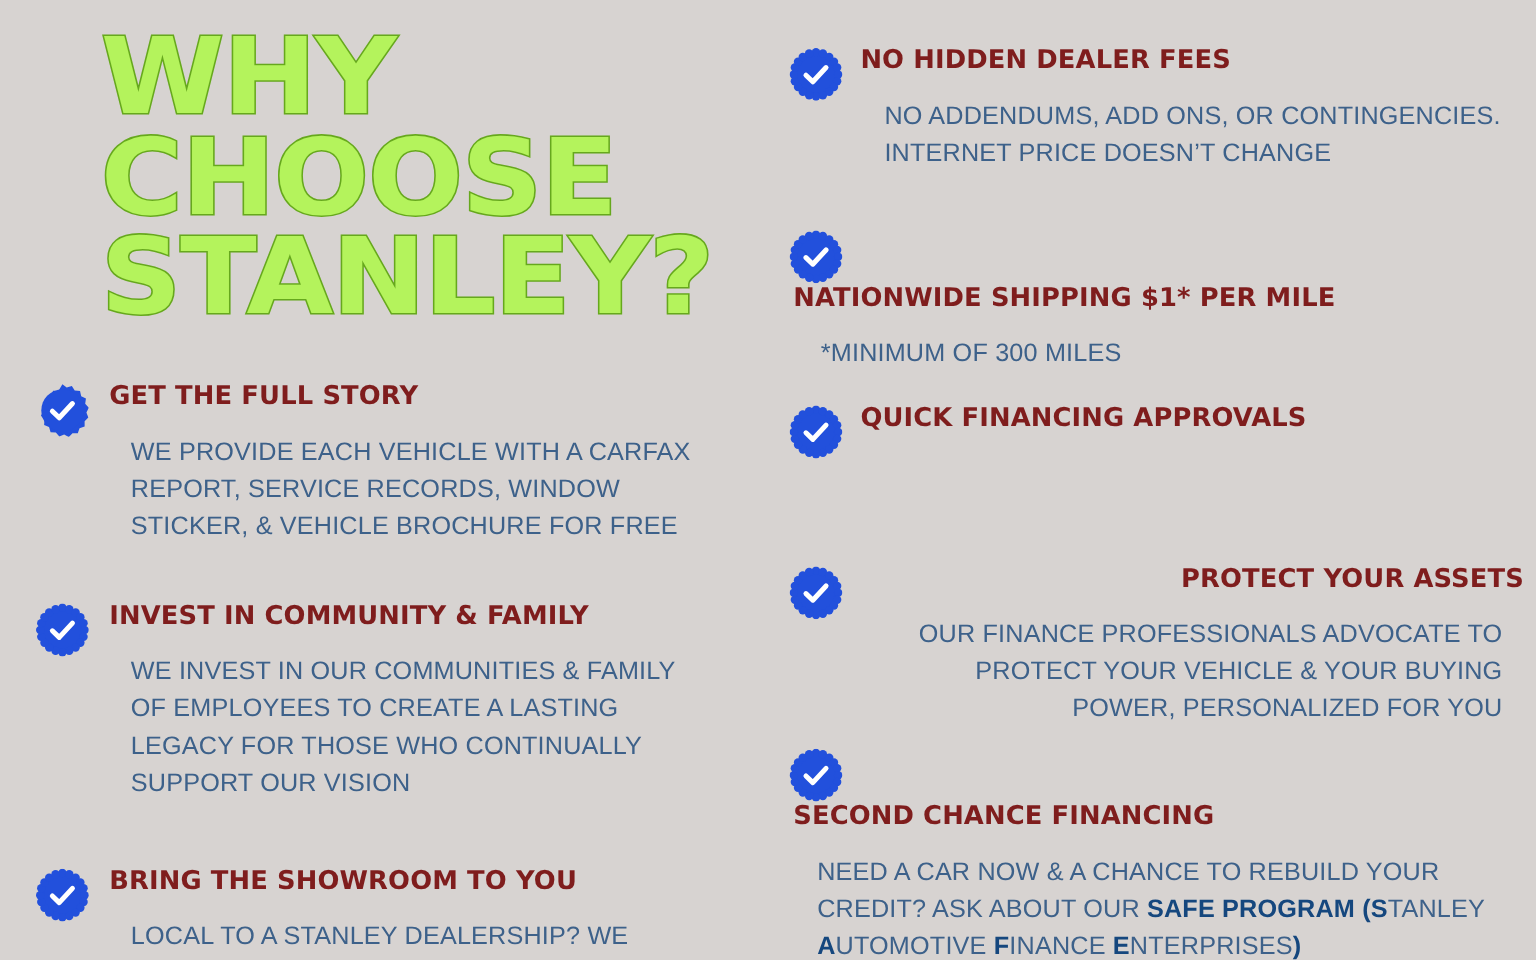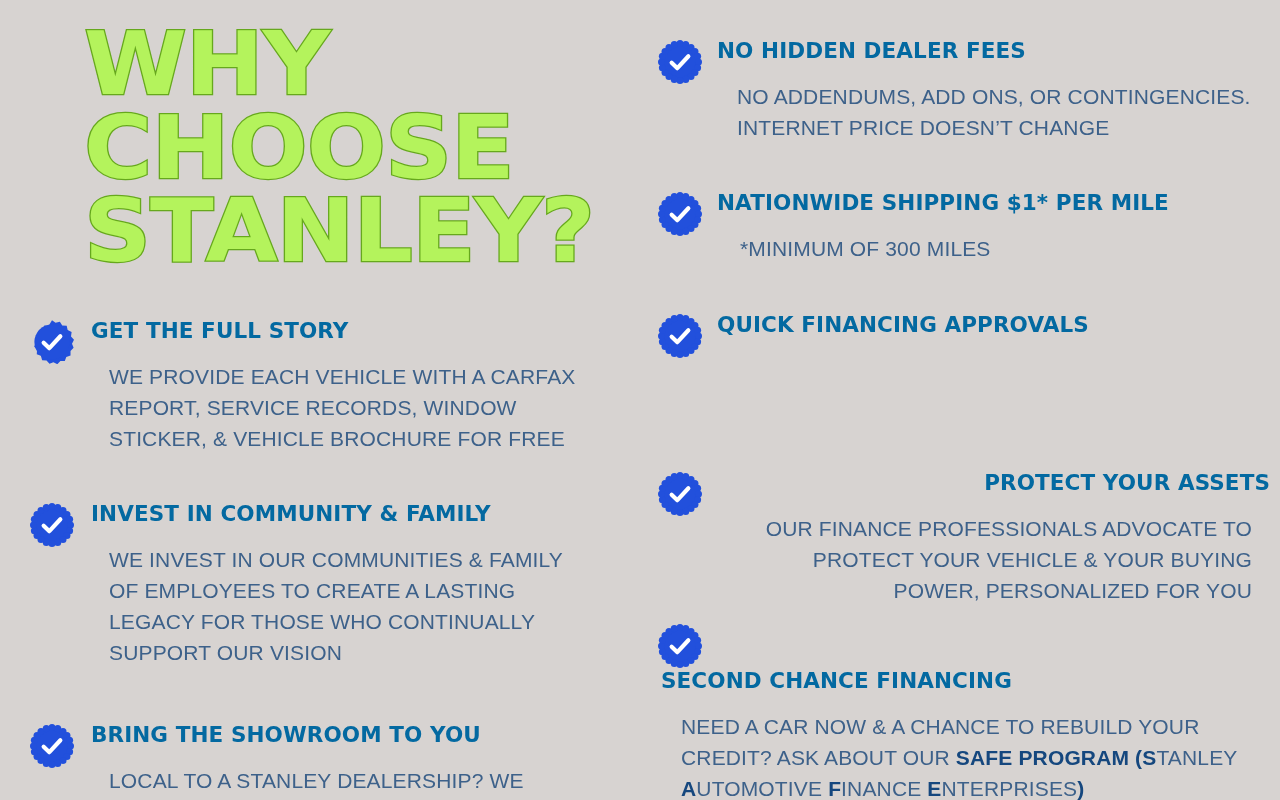--- a/index.html
+++ b/index.html
@@ -77,21 +77,21 @@
     flex: 1 1 auto;
     min-width: 0;
   }
 
   .feature-title {
     font-family: "DejaVu Sans", sans-serif;
     font-weight: 700;
     font-size: 21.5px;
     line-height: 1.22;
     letter-spacing: 0.1px;
-    color: #0369a1;
+    color: #7f1d1d;
     text-transform: uppercase;
     margin: 0 0 1px 0;
   }
 
   .feature-desc {
     font-family: "Liberation Sans", sans-serif;
     font-weight: 400;
     font-size: 21px;
     line-height: 1.47;
     letter-spacing: 0.15px;
@@ -112,22 +112,22 @@
   
   .col-right .feature { left: 18px; width: 612px; }
   .col-right .feature-title { margin-left: 3px; }
 
   
   #feat-full-story      { top: 318px; }
   #feat-community       { top: 501px; }
   #feat-showroom        { top: 722px; }
 
   #feat-no-fees         { top: 38px; }
-  #feat-shipping        { top: 190px; }
-  #feat-financing       { top: 312px; }
+  #feat-shipping        { top: 190px; flex-direction: column; }
+  #feat-financing       { top: 336px; }
   #feat-protect         { top: 470px; text-align: right; }
   #feat-second-chance   { top: 622px; flex-direction: column; }
 
   
   #feat-shipping .feature-desc { padding-left: 8px; }
 </style>
 </head>
 <body>
 
 <div class="poster">

